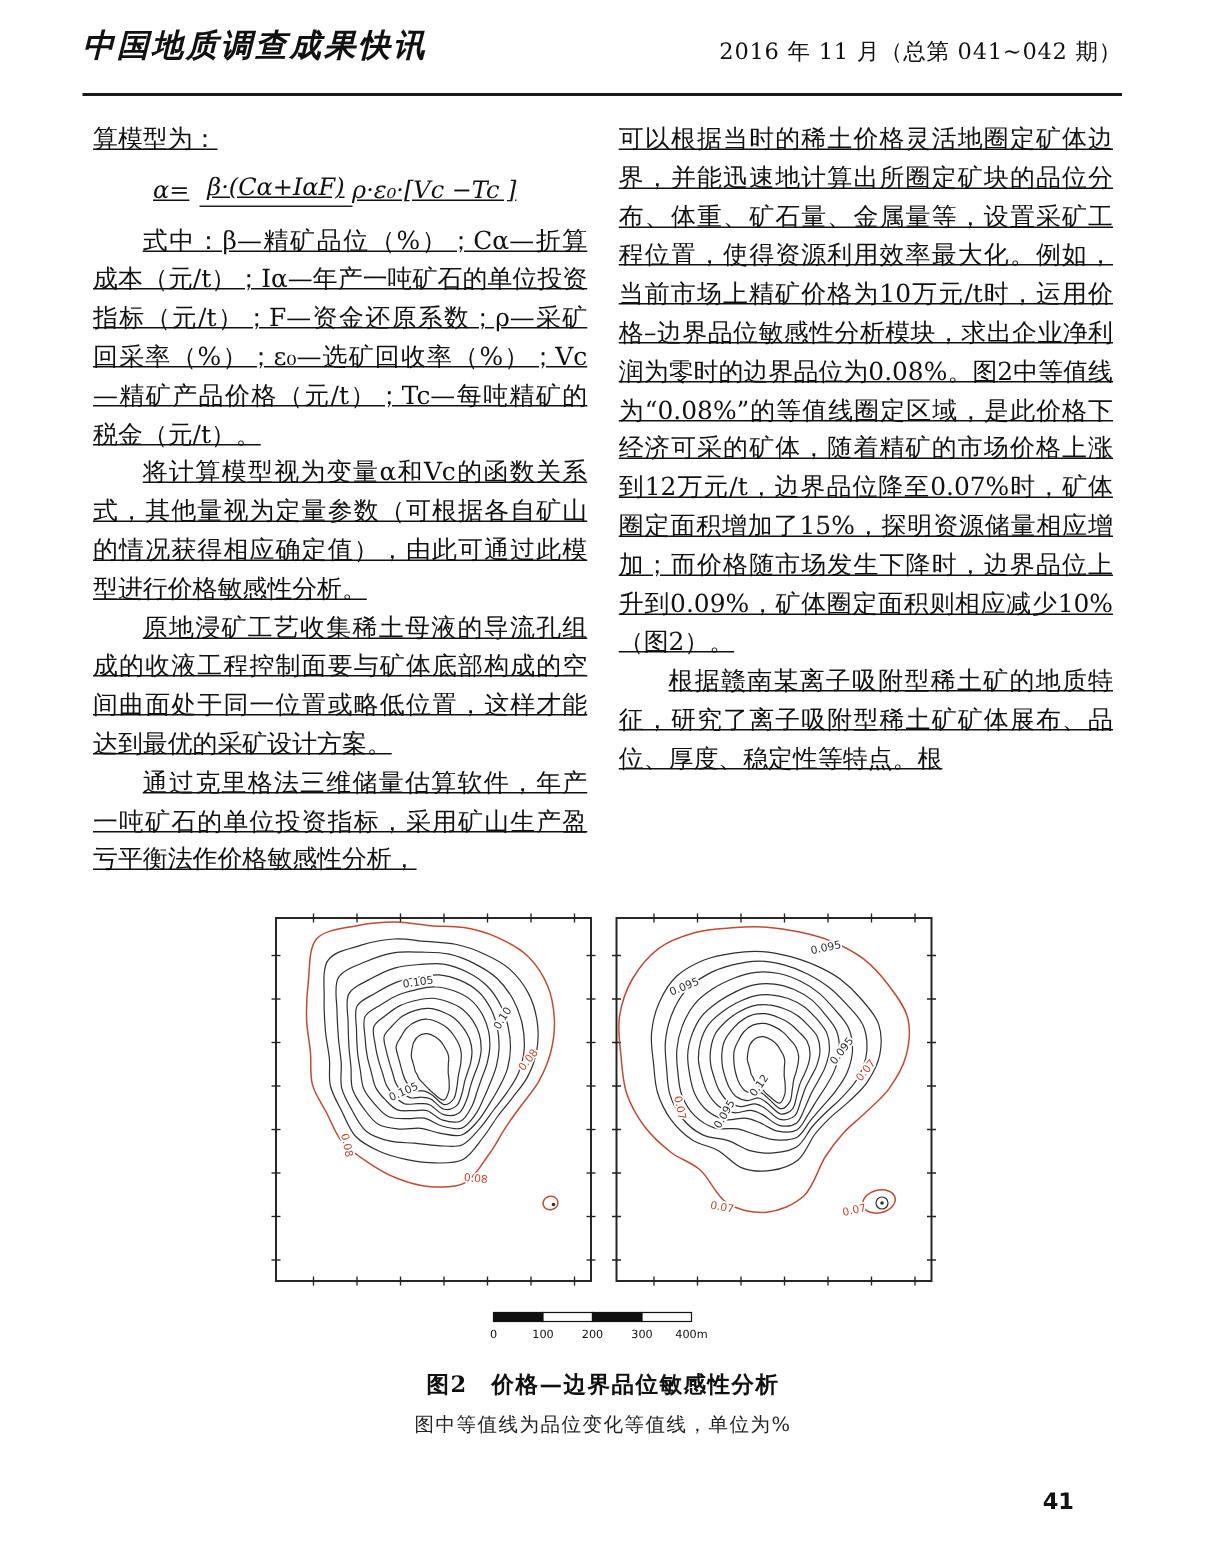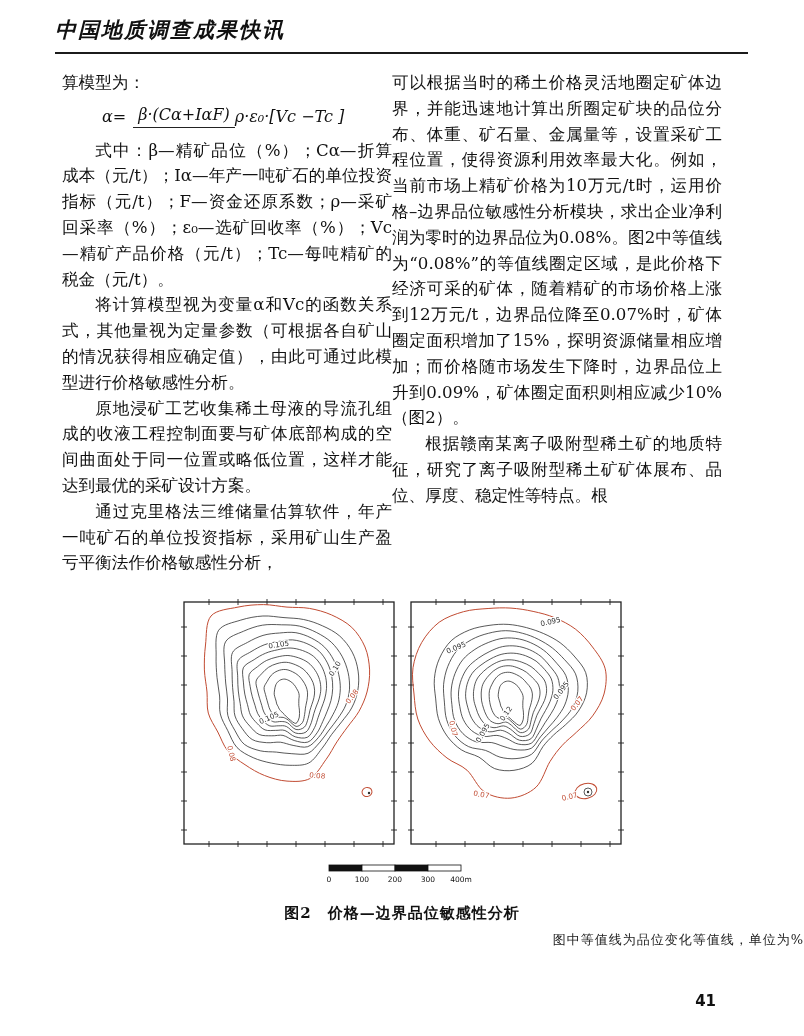--- a/index.html
+++ b/index.html
@@ -1,51 +1,52 @@
 <!DOCTYPE html>
 <html lang="zh"><head>
 <meta charset="utf-8">
 <style>
   html,body{margin:0;padding:0;background:#fff;}
   .page{position:relative;width:804px;height:1036px;background:#ffffff;overflow:hidden;
         font-family:"DejaVu Serif","Liberation Serif",serif;color:#111;}
   
   .hdr{display:flex;justify-content:space-between;align-items:flex-end;
-       margin:16px 56px 0 55px;padding-bottom:8px;border-bottom:2.5px solid #1b1b1b;}
+       margin:16px 56px 0 55px;padding-bottom:18px;border-bottom:2.5px solid #1b1b1b;}
   .brand{font-size:21px;font-weight:bold;font-style:italic;letter-spacing:2px;}
   .issue{font-size:15px;letter-spacing:.5px;}
   
-  .columns{display:flex;margin:16px 62px 0 62px;}
+  .columns{display:flex;gap:21px;margin:16px 62px 0 62px;text-decoration:underline;}
   .col{width:330px;font-size:16.6px;line-height:25.8px;text-align:justify;}
   .col p{margin:0;text-indent:2em;}
   .col p.flush{text-indent:0;}
   .formula{display:flex;align-items:center;gap:7px;margin:8px 0 8px 40px;
            font-style:italic;font-size:16px;}
   .frac{display:inline-flex;flex-direction:row;text-align:center;line-height:1.25;}
   .frac .num{border-bottom:1.3px solid #222;padding:0 5px 2px 5px;}
   .frac .den{padding-top:2px;}
   h3.sec{margin:17px 0 16px 0;text-align:center;font-size:17px;font-weight:bold;
          font-family:"DejaVu Serif","Liberation Serif",serif;}
   
   .fig{margin:20px 0 0 0;text-align:center;}
   .panels{display:flex;justify-content:center;gap:5px;}
   .panels svg{display:block;}
   #scalebar{margin-top:12px;}
   .cap{font-size:15px;font-weight:bold;margin-top:14px;letter-spacing:1px;}
-  .note{font-size:13px;margin-top:8px;color:#222;letter-spacing:1px;text-align:right;}
+  .note{font-size:13px;margin-top:8px;color:#222;letter-spacing:1px;}
   .pageno{position:absolute;right:88px;bottom:26px;font-size:15px;font-weight:bold;
           font-family:"DejaVu Sans","Liberation Sans",sans-serif;}
 </style>
 </head>
 <body>
 
 <div class="page">
 
   <header class="hdr">
     <span class="brand">中国地质调查成果快讯</span>
+    <span class="issue">2016 年 11 月（总第 041~042 期）</span>
   </header>
 
   <main class="columns">
     <section class="col">
       <p class="flush">算模型为：</p>
       <div class="formula">
         <span class="lhs">α=</span>
         <span class="frac">
           <span class="num">β·(Cα+IαF)</span>
           <span class="den">ρ·ε₀·[Vc −Tc ]</span>

